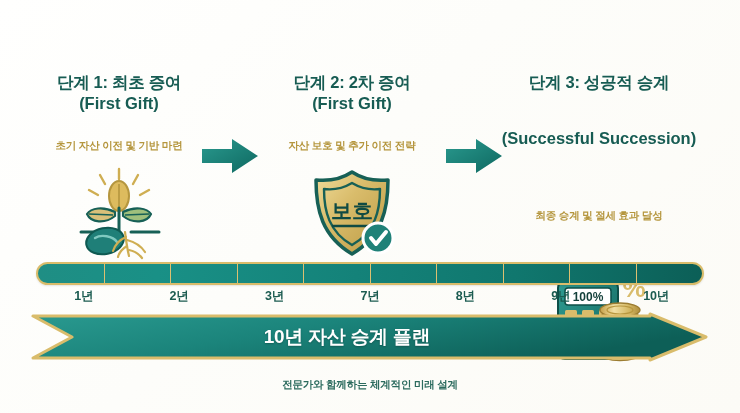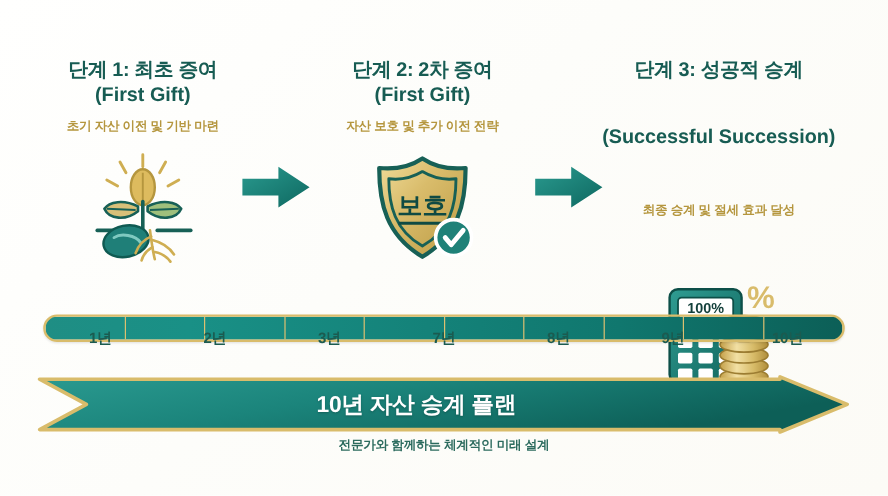--- a/index.html
+++ b/index.html
@@ -32,31 +32,32 @@
   .step:nth-child(5) { width: 250px; gap: 35px; }
 
   .step-title {
     color: #175c53;
     font-weight: bold;
     font-size: 16.5px;
     line-height: 21px;
     text-align: center;
     letter-spacing: -0.3px;
     white-space: nowrap;
+    margin-top: 24px;
   }
   .step-title-en {
     color: #175c53;
     font-weight: bold;
     font-size: 16.5px;
     line-height: 21px;
     text-align: left;
     white-space: nowrap;
   }
   .step-sub {
-    margin-top: 8px;
+    margin-top: 24px;
     color: #b5963e;
     font-weight: bold;
     font-size: 10.5px;
     line-height: 14px;
     text-align: center;
     letter-spacing: -0.2px;
     white-space: nowrap;
   }
   .step-icon {
     margin-top: 12px;
@@ -96,21 +97,21 @@
     box-shadow: 0 1px 2px rgba(0,0,0,0.10);
   }
   .tl-seg {
     flex: 1 1 0;
     border-right: 1.5px solid #dcc070;
   }
   .tl-seg:last-child { border-right: none; }
 
   .years {
     position: absolute;
-    left: 36px; top: 272px;
+    left: 36px; top: 286px;
     width: 668px; height: 20px;
     display: flex;
   }
   .year {
     flex: 1 1 0;
     text-align: center;
     color: #1b5b50;
     font-weight: bold;
     font-size: 12.5px;
     line-height: 20px;
@@ -136,21 +137,21 @@
     font-weight: bold;
     font-size: 19px;
     letter-spacing: -0.3px;
     text-shadow: 0 1px 2px rgba(0,0,0,0.25);
     pointer-events: none;
   }
 
   
   .footer {
     position: absolute;
-    left: 0; top: 364px;
+    left: 0; top: 378px;
     width: 740px;
     text-align: center;
     color: #2c6b5e;
     font-weight: bold;
     font-size: 10.5px;
     letter-spacing: -0.2px;
   }
 </style>
 </head>
 <body>

